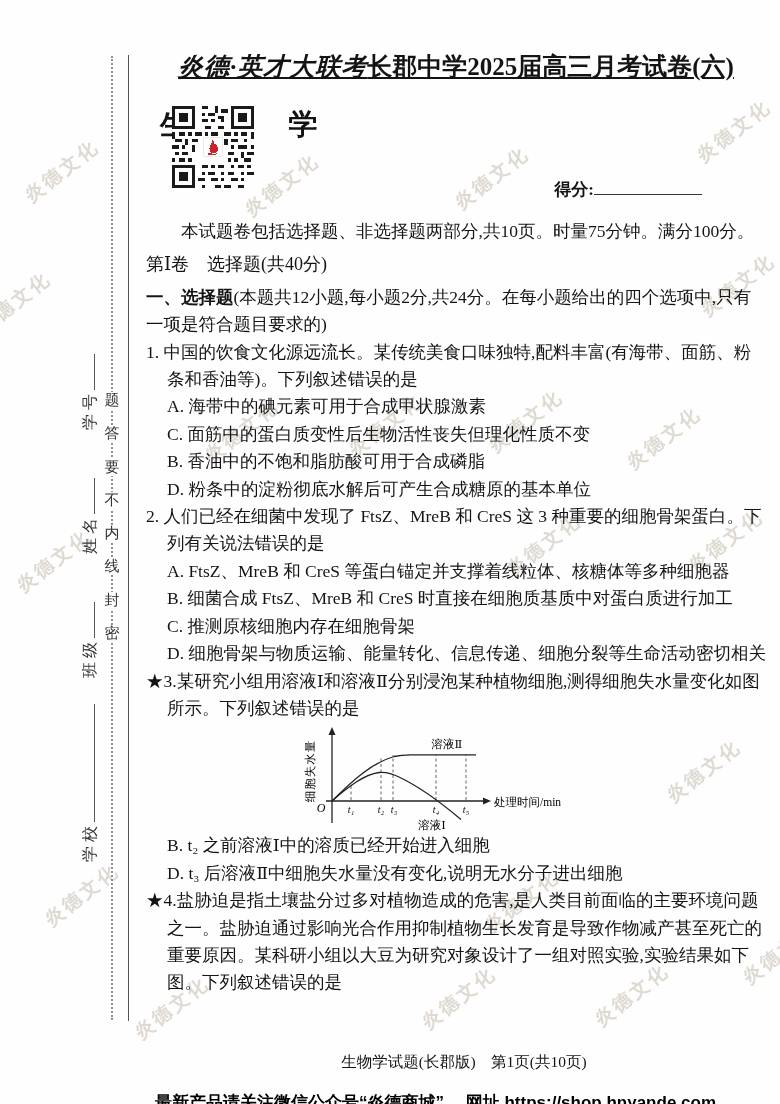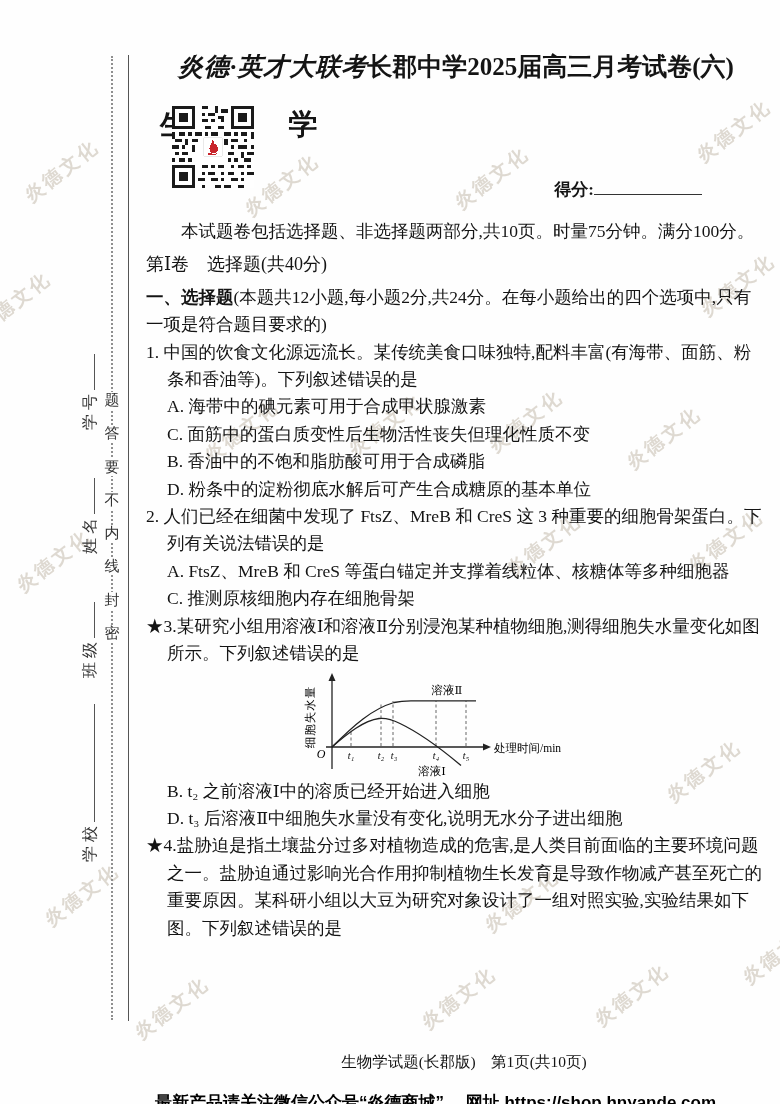--- a/index.html
+++ b/index.html
@@ -26,21 +26,21 @@
   .seal-text span{background:#fefefe;line-height:1;padding:1px 0;}
   .fillin{position:absolute;left:-202px;top:557px;width:584px;height:26px;line-height:26px;
           transform:rotate(-90deg);font-size:16px;color:#333;white-space:nowrap;}
   .fillin .lab{letter-spacing:4px;}
   .fillin .blank{display:inline-block;border-bottom:1px solid #555;height:17px;vertical-align:baseline;}
   .fillin .b-long{width:118px;margin-right:26px;}
   .fillin .b-short{width:36px;margin-right:48px;}
   .fillin .b-end{width:36px;}
   
   .content{position:absolute;left:146px;top:50px;width:620px;}
-  .main-title{margin:0;text-align:center;font-size:25px;font-weight:bold;white-space:nowrap;}
+  .main-title{margin:0;text-align:center;font-size:25px;font-weight:bold;white-space:nowrap;text-decoration:underline;}
   .main-title .brand{font-style:italic;letter-spacing:1px;}
   .subject{margin:22px 0 0 0;font-size:29px;font-weight:bold;letter-spacing:14px;text-indent:14px;}
   .qr{position:absolute;left:26px;top:56px;width:82px;height:82px;}
   .score{position:absolute;right:64px;top:128px;font-size:17px;font-weight:bold;}
   .score-line{display:inline-block;width:108px;border-bottom:1px solid #333;height:15px;}
   .paper-body{position:absolute;left:0;top:168px;width:620px;font-size:17.5px;line-height:27.4px;}
   .intro{margin:0;text-indent:2em;}
   .sec-head{margin:6px 0 5px 0;text-align:left;font-weight:normal;font-size:18px;}
   .lead{margin:0;}
   .lead .b{font-weight:bold;margin-top:36px;}
@@ -146,21 +146,23 @@
           <p>C. 面筋中的蛋白质变性后生物活性丧失但理化性质不变</p>
           <p>B. 香油中的不饱和脂肪酸可用于合成磷脂</p>
           <p>D. 粉条中的淀粉彻底水解后可产生合成糖原的基本单位</p>
         </div>
       </div>
 
       <div>
         <p class="stem"><span>2.</span> <span>人们已经在细菌中发现了 FtsZ、MreB 和 CreS 这 3 种重要的细胞骨架蛋白。下列有关说法错误的是</span></p>
         <div class="options">
           <p>A. FtsZ、MreB 和 CreS 等蛋白锚定并支撑着线粒体、核糖体等多种细胞器</p>
+          <p>B. 细菌合成 FtsZ、MreB 和 CreS 时直接在细胞质基质中对蛋白质进行加工</p>
           <p>C. 推测原核细胞内存在细胞骨架</p>
+          <p>D. 细胞骨架与物质运输、能量转化、信息传递、细胞分裂等生命活动密切相关</p>
         </div>
       </div>
 
       <div>
         <p class="stem"><span>★3.</span><span>某研究小组用溶液Ⅰ和溶液Ⅱ分别浸泡某种植物细胞,测得细胞失水量变化如图所示。下列叙述错误的是</span></p>
 
         <div class="chart-wrap">
           <svg viewBox="0 0 290 108" width="290" height="108">
 
             <path d="M48 8 V100" stroke="#222" stroke-width="1.3" fill="none"></path>

